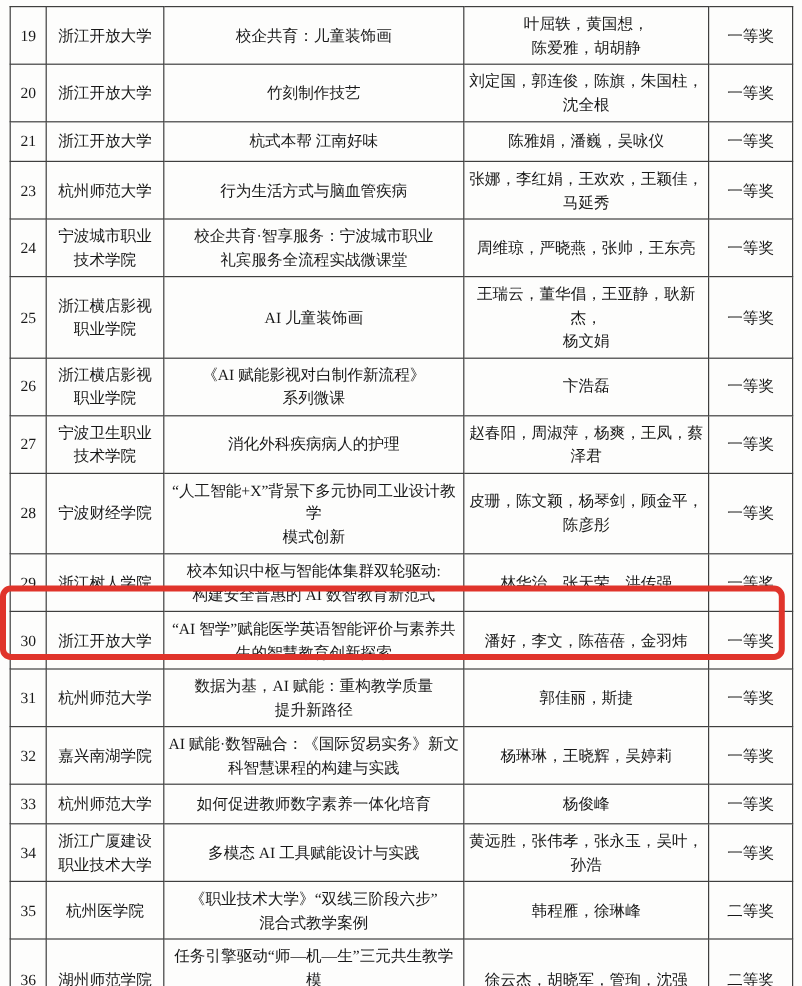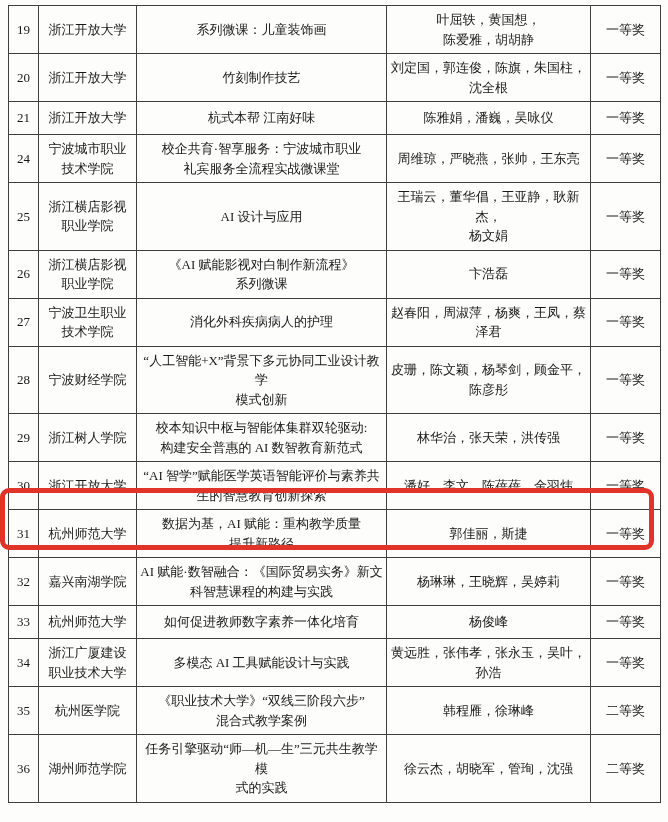--- a/index.html
+++ b/index.html
@@ -38,54 +38,62 @@
       <col style="width:30px">
         <col style="width:98px">
         <col style="width:250px">
         <col style="width:204px">
         <col style="width:70px">
     </colgroup>
     <tbody id="tbody">
         <tr>
           <td class="c-no">19</td>
           <td class="c-school">浙江开放大学</td>
-          <td class="c-title">系列微课：儿童装饰画</td>
+          <td class="c-title">校企共育：儿童装饰画</td>
           <td class="c-names">叶屈轶，黄国想，
 陈爱雅，胡胡静</td>
           <td class="c-award">一等奖</td>
         </tr>
         <tr>
           <td class="c-no">20</td>
           <td class="c-school">浙江开放大学</td>
           <td class="c-title">竹刻制作技艺</td>
           <td class="c-names">刘定国，郭连俊，陈旗，朱国柱，
 沈全根</td>
           <td class="c-award">一等奖</td>
         </tr>
         <tr>
           <td class="c-no">21</td>
           <td class="c-school">浙江开放大学</td>
           <td class="c-title">杭式本帮 江南好味</td>
           <td class="c-names">陈雅娟，潘巍，吴咏仪</td>
           <td class="c-award">一等奖</td>
         </tr>
         <tr>
+          <td class="c-no">23</td>
+          <td class="c-school">杭州师范大学</td>
+          <td class="c-title">行为生活方式与脑血管疾病</td>
+          <td class="c-names">张娜，李红娟，王欢欢，王颖佳，
+马延秀</td>
+          <td class="c-award">一等奖</td>
+        </tr>
+        <tr>
           <td class="c-no">24</td>
           <td class="c-school">宁波城市职业
 技术学院</td>
           <td class="c-title">校企共育·智享服务：宁波城市职业
 礼宾服务全流程实战微课堂</td>
           <td class="c-names">周维琼，严晓燕，张帅，王东亮</td>
           <td class="c-award">一等奖</td>
         </tr>
         <tr>
           <td class="c-no">25</td>
           <td class="c-school">浙江横店影视
 职业学院</td>
-          <td class="c-title">AI 设计与应用</td>
+          <td class="c-title">AI 儿童装饰画</td>
           <td class="c-names">王瑞云，董华倡，王亚静，耿新杰，
 杨文娟</td>
           <td class="c-award">一等奖</td>
         </tr>
         <tr>
           <td class="c-no">26</td>
           <td class="c-school">浙江横店影视
 职业学院</td>
           <td class="c-title">《AI 赋能影视对白制作新流程》
 系列微课</td>

